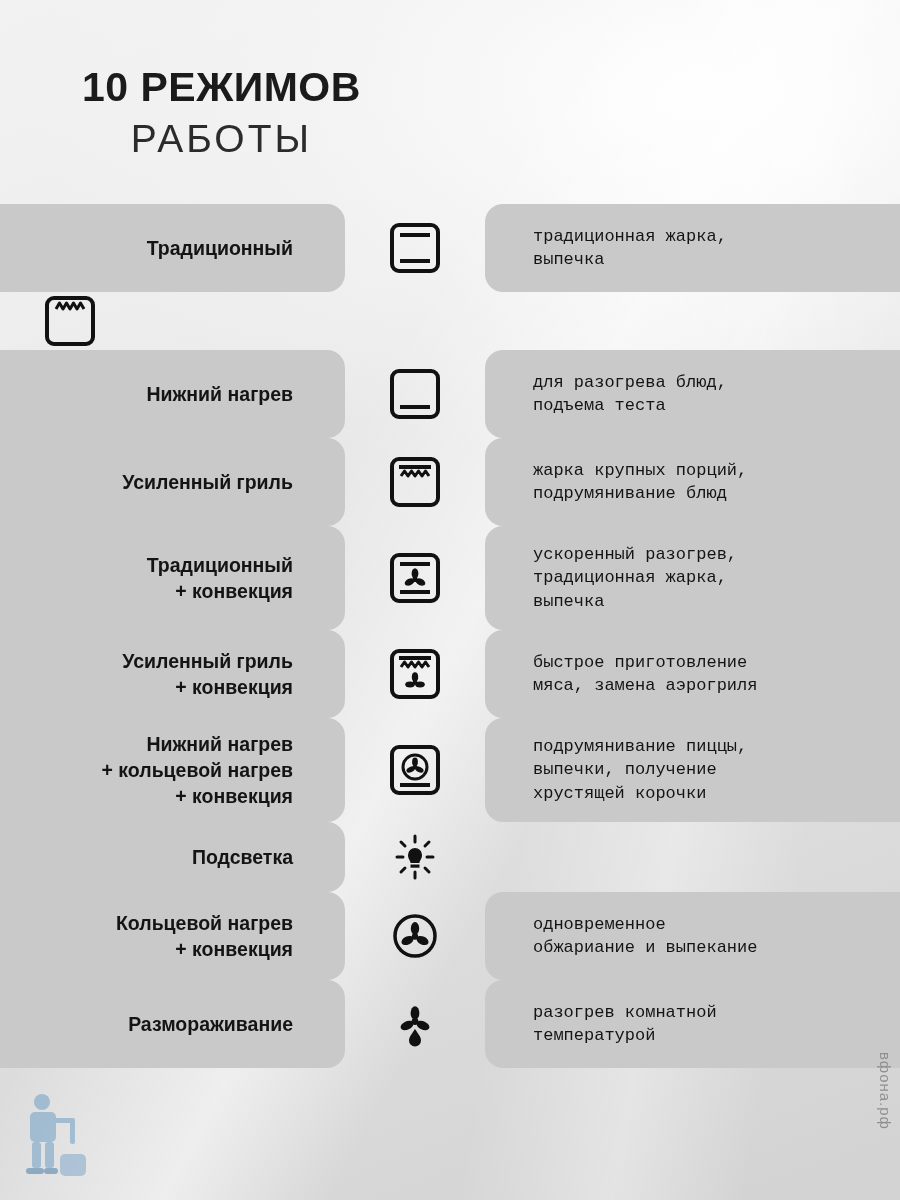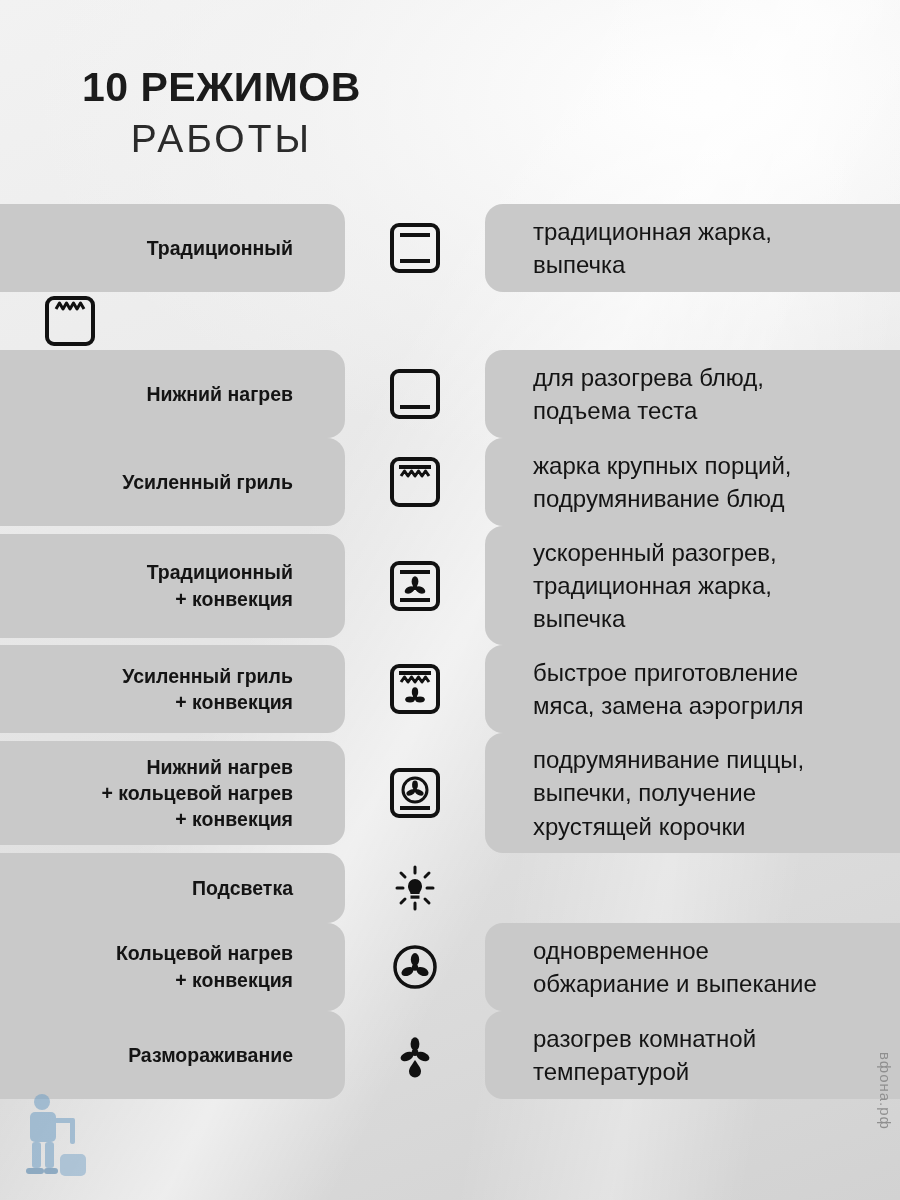--- a/index.html
+++ b/index.html
@@ -62,22 +62,23 @@
 
   .desc-pill {
     flex: 1;
     min-height: 70px;
     background: #c9c9c9;
     border-radius: 18px 0 0 18px;
     display: flex; align-items: center;
     padding: 10px 20px 10px 48px;
   }
   .desc-pill span {
-    font-size: 24px; color: #141414; line-height: 1.38;
+    font-size: 17px; color: #141414; line-height: 1.38;
     white-space: pre-line;
+    font-family: Liberation Mono, monospace;
   }
 
   .row.tall .name-pill, .row.tall .desc-pill { min-height: 88px; }
   .row.xtall .name-pill, .row.xtall .desc-pill { min-height: 104px; }
 
   .watermark-logo {
     position: absolute; left: 8px; bottom: 8px;
     width: 86px; height: 104px; opacity: 0.55;
   }
   .watermark-text {

